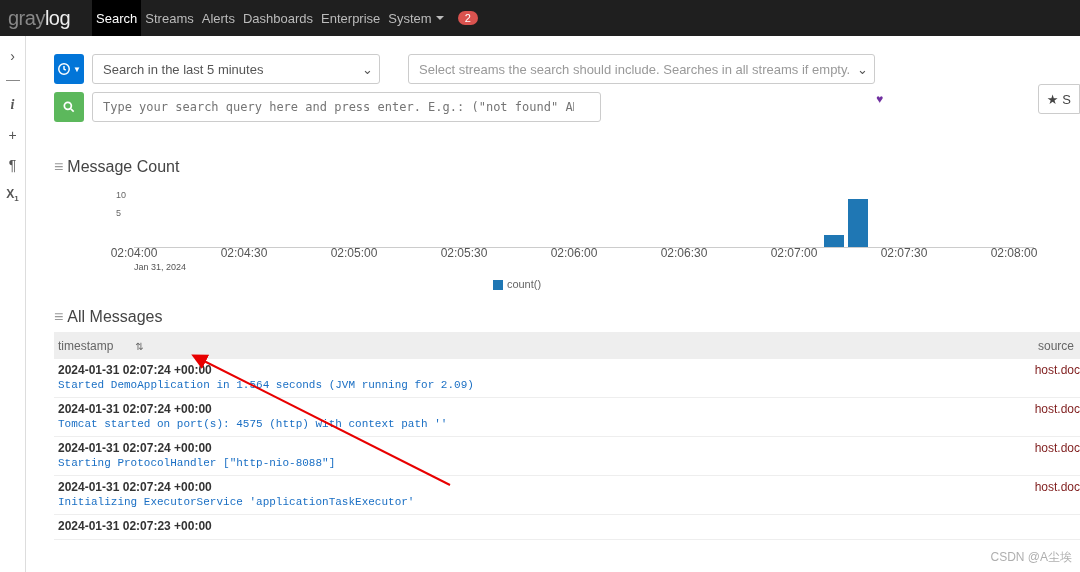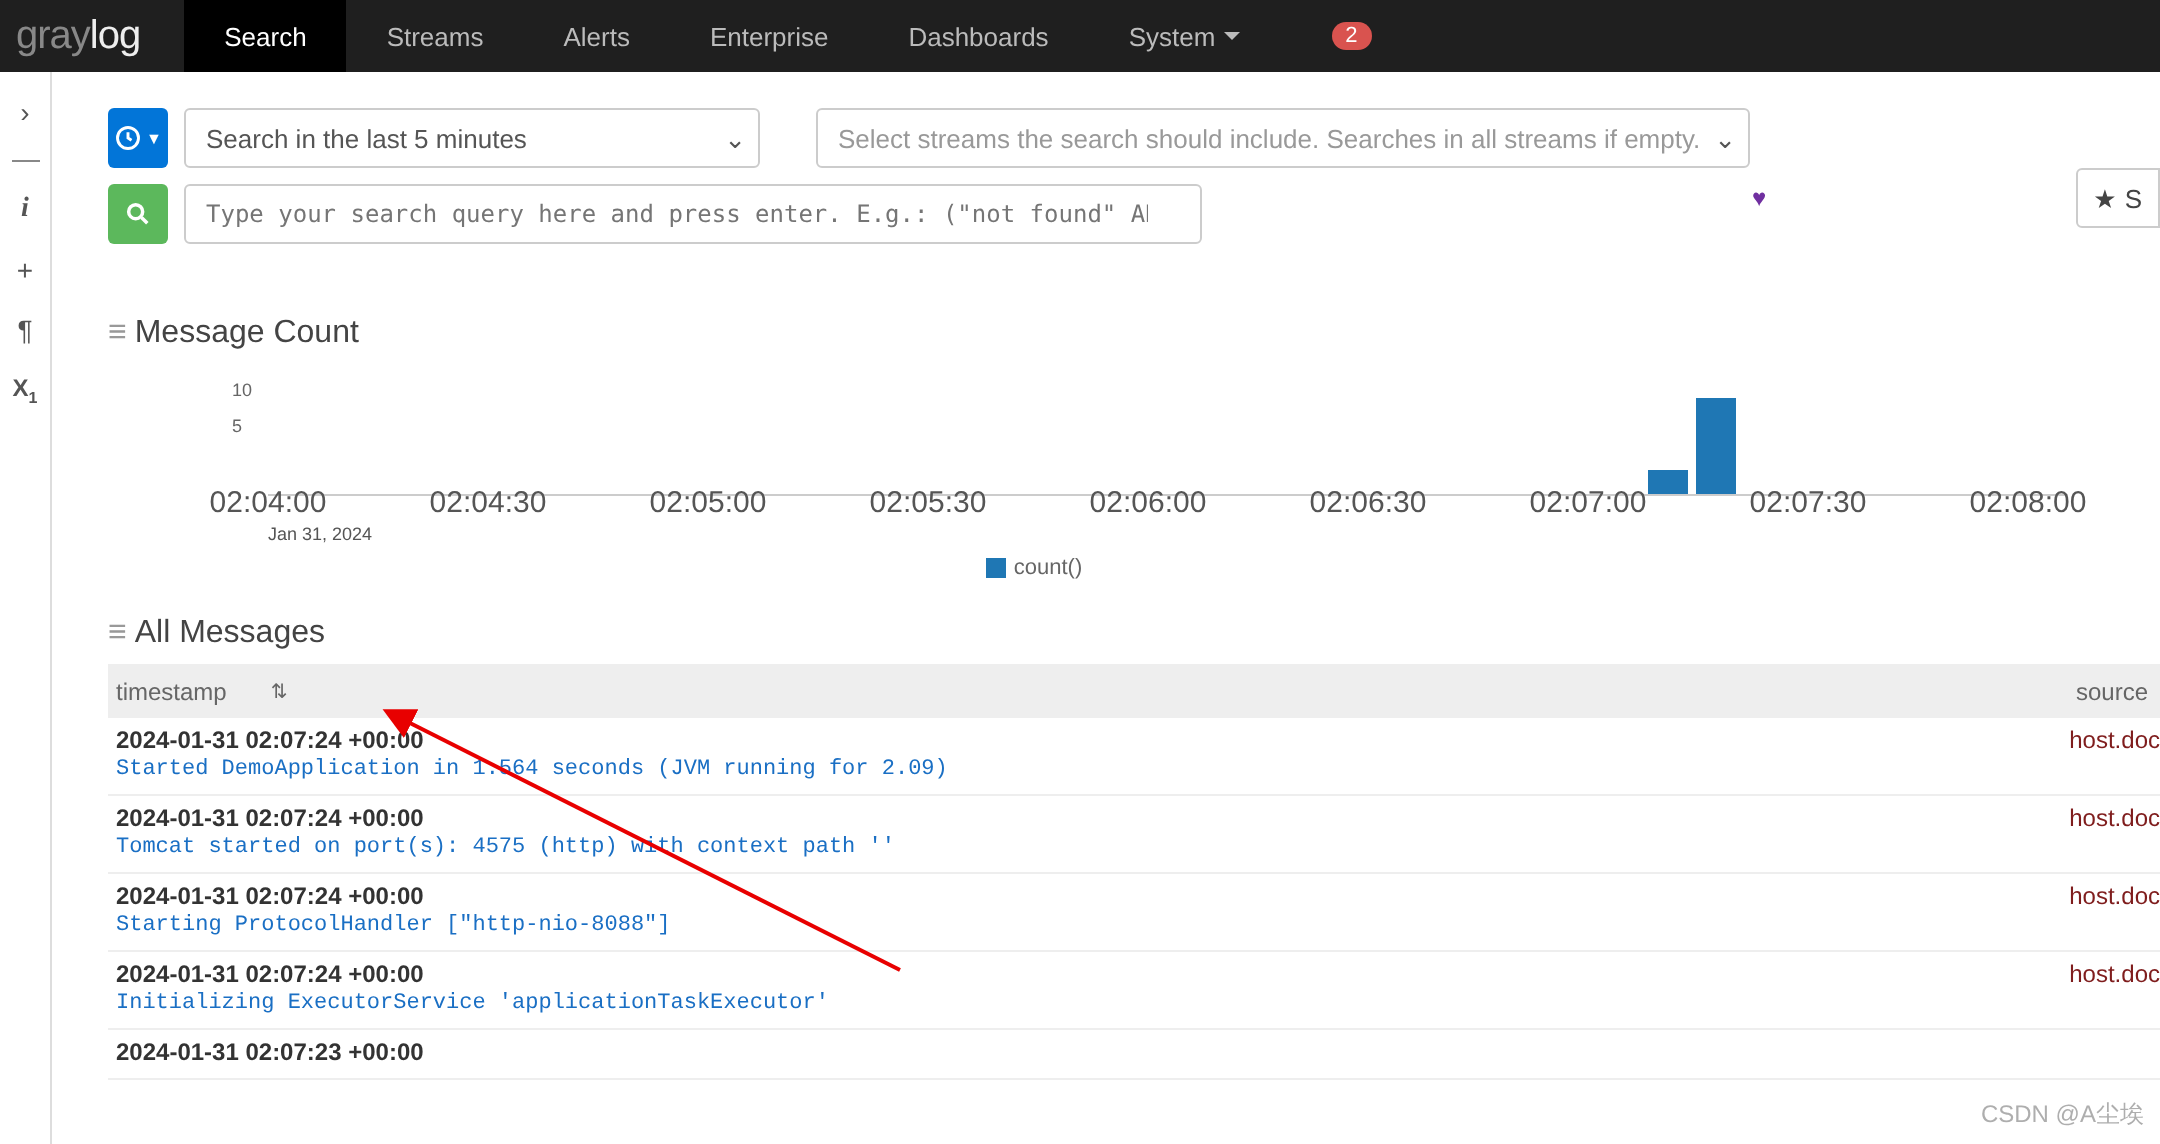--- a/index.html
+++ b/index.html
@@ -2,21 +2,21 @@
 <html><head>
 <meta charset="utf-8">
 <style>
 * { box-sizing: border-box; margin: 0; padding: 0; }
 body { font-family: -apple-system, "Helvetica Neue", Arial, sans-serif; font-size: 13px; color: #333; background: #fff; overflow: hidden; width: 1080px; height: 572px; position: relative; }
 .topnav { background: #1f1f1f; height: 36px; display: flex; align-items: center; padding: 0 0 0 8px; color: #bbb; }
 .brand { font-size: 20px; font-weight: 400; color: #999; margin-right: 22px; letter-spacing: -0.5px; }
 .brand .g1 { color: #888; }
 .brand .log { color: #eee; }
 .nav-items { display: flex; align-items: stretch; height: 36px; }
-.nav-item { padding: 0 20px; display: flex; align-items: center; font-size: 13px; cursor: pointer; color: #bbb; }
+.nav-item { padding: 0 4px; display: flex; align-items: center; font-size: 13px; cursor: pointer; color: #bbb; }
 .nav-item.active { background: #000; color: #fff; }
 .badge-red { background: #d9534f; color: #fff; border-radius: 10px; padding: 1px 7px; font-size: 11px; margin-left: 6px; }
 .caret { display: inline-block; width: 0; height: 0; margin-left: 4px; border-left: 4px solid transparent; border-right: 4px solid transparent; border-top: 4px solid #bbb; }
 
 .vbar { position: absolute; left: 0; top: 36px; width: 26px; height: 536px; background: #fff; border-right: 1px solid #ddd; display: flex; flex-direction: column; align-items: center; gap: 14px; padding-top: 12px; color: #555; font-size: 14px; }
 .vbar .hr { width: 14px; height: 1px; background: #888; margin: 2px 0; }
 
 .content { position: absolute; left: 26px; top: 36px; right: 0; bottom: 0; padding: 18px 0 0 28px; overflow: hidden; }
 .controls-row { display: flex; gap: 8px; align-items: center; }
 .btn-blue { background: #0275d8; color: #fff; border-radius: 3px; width: 30px; height: 30px; display: flex; align-items: center; justify-content: center; cursor: pointer; gap: 2px; }
@@ -28,21 +28,21 @@
 .search-row { margin-top: 8px; display: flex; gap: 8px; align-items: center; }
 .search-input { flex: 1; height: 30px; border: 1px solid #ccc; border-radius: 3px; padding: 0 26px 0 10px; font-family: Menlo, Consolas, monospace; font-size: 12px; color: #999; position: relative; max-width: 816px; }
 .star-btn { border: 1px solid #ccc; border-radius: 3px; height: 30px; padding: 0 8px; display: flex; align-items: center; color: #444; gap: 4px; }
 
 .section-header { display: flex; align-items: center; gap: 6px; font-size: 16px; color: #444; }
 .grip { color: #999; letter-spacing: -2px; }
 .chart-wrap { margin-top: 36px; }
 .chart-area { position: relative; height: 62px; margin-top: 10px; width: 980px; }
 .ylabel { position: absolute; left: 62px; font-size: 9px; color: #666; }
 .xaxis { position: absolute; bottom: 0; left: 80px; right: 0; height: 1px; background: #ccc; }
-.xtick { position: absolute; bottom: -12px; font-size: 15px; color: #555; transform: translateX(-50%); white-space: nowrap; }
+.xtick { position: absolute; bottom: -12px; font-size: 12px; color: #555; transform: translateX(-50%); white-space: nowrap; }
 .xdate { position: absolute; bottom: -24px; left: 80px; font-size: 9px; color: #555; }
 .bar { position: absolute; bottom: 1px; width: 20px; background: #1f77b4; }
 .legend { text-align: center; font-size: 11px; color: #666; margin-top: 30px; margin-left: -100px; }
 .legend-sw { display: inline-block; width: 10px; height: 10px; background: #1f77b4; vertical-align: middle; margin-right: 4px; }
 
 .table-wrap { margin-top: 18px; }
 .table-hdr { display: flex; background: #eee; border-top: 1px solid #eee; padding: 6px 10px 6px 4px; font-size: 12px; color: #666; }
 .col-ts { flex: 0 0 980px; display: flex; align-items: center; gap: 22px; }
 .col-src { text-align: right; }
 .sort-icon { font-size: 10px; }
@@ -58,22 +58,22 @@
 <body>
 
 <div class="topnav">
   <div class="brand">
     <span class="g1">gray</span><span class="log">log</span>
   </div>
   <div class="nav-items">
     <div class="nav-item active">Search</div>
     <div class="nav-item">Streams</div>
     <div class="nav-item">Alerts</div>
+    <div class="nav-item">Dashboards</div>
     <div class="nav-item">Enterprise</div>
-    <div class="nav-item">Dashboards</div>
     <div class="nav-item">
         <span>System</span>
         <span class="caret"></span>
       </div>
     <div class="nav-item">
         <span class="badge-red">2</span>
       </div>
   </div>
 </div>
 

